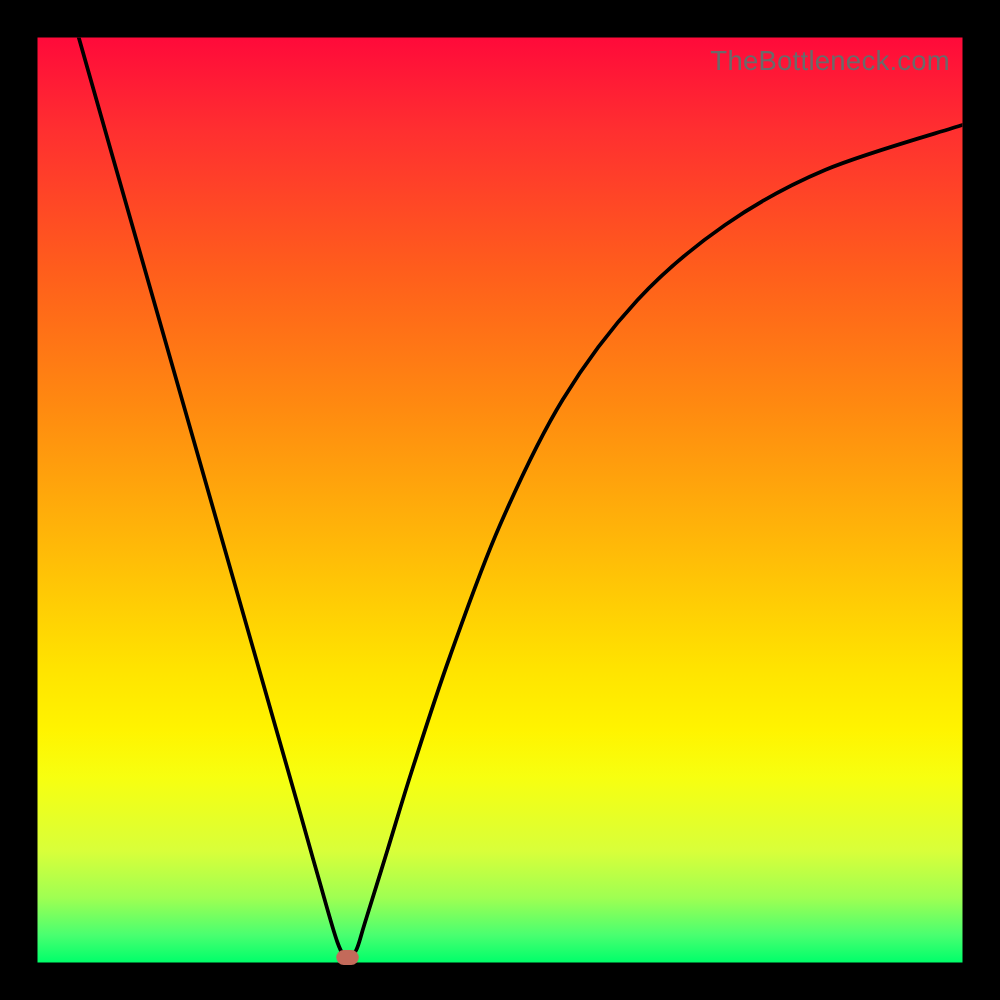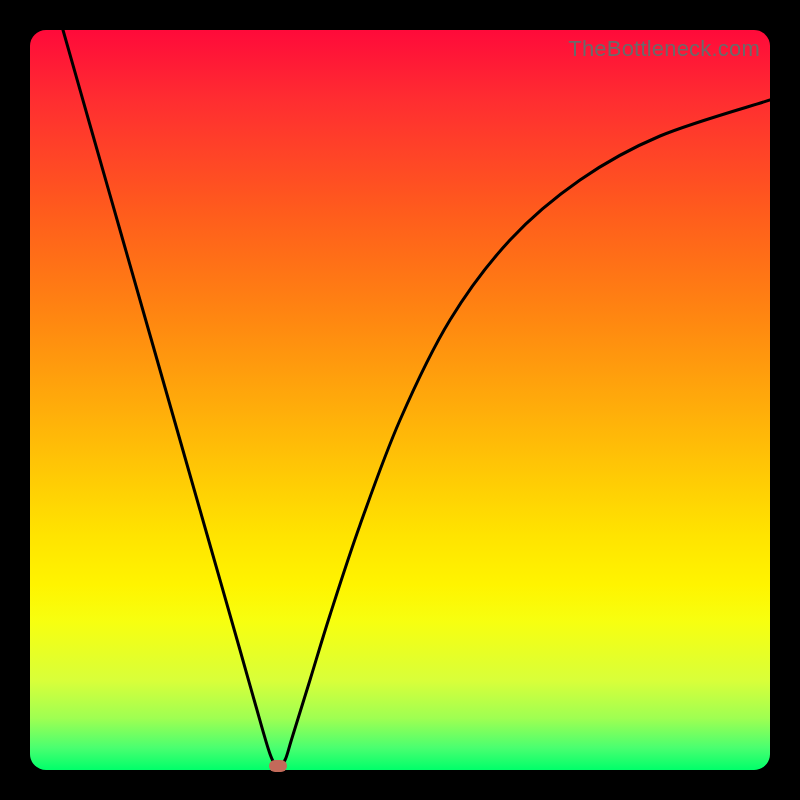--- a/index.html
+++ b/index.html
@@ -23,21 +23,20 @@
       #ff8a10 40%,
       #ffb908 55%,
       #ffe300 68%,
       #fff400 75%,
       #f7ff10 80%,
       #d8ff3a 88%,
       #9fff52 93%,
       #4aff70 97%,
       #00ff6a 100%
     );
-    border-radius: 16px;
   }
   .watermark {
     position: absolute;
     top: 6px;
     right: 10px;
     font-family: Arial, Helvetica, sans-serif;
     font-size: 22px;
     font-weight: 500;
     color: #6a6a6a;
     letter-spacing: 0.2px;

